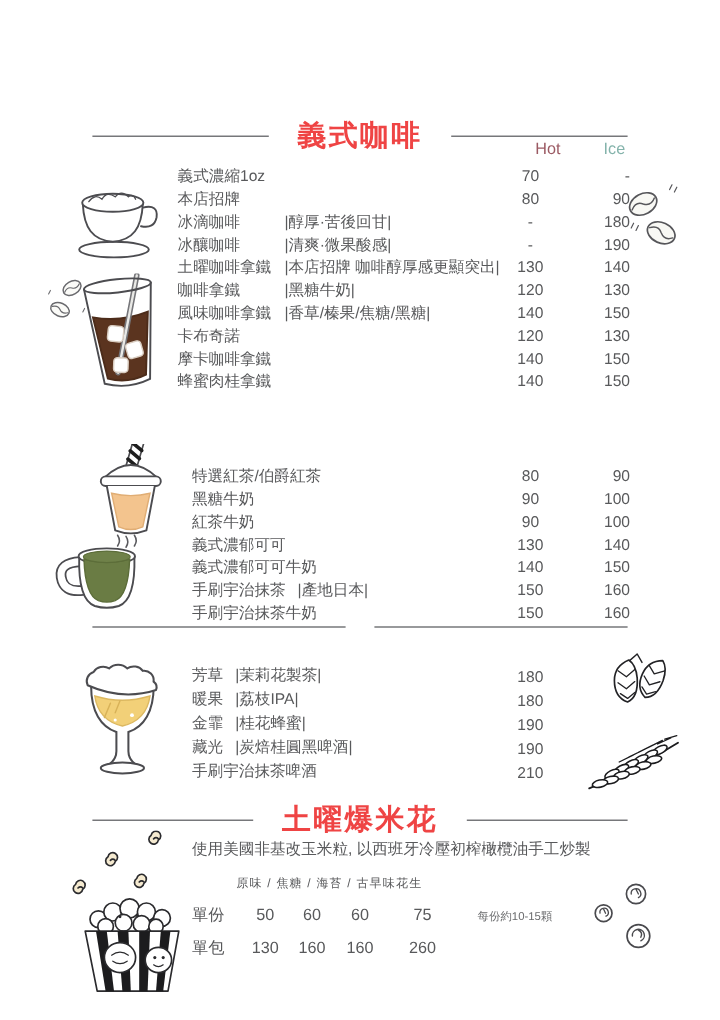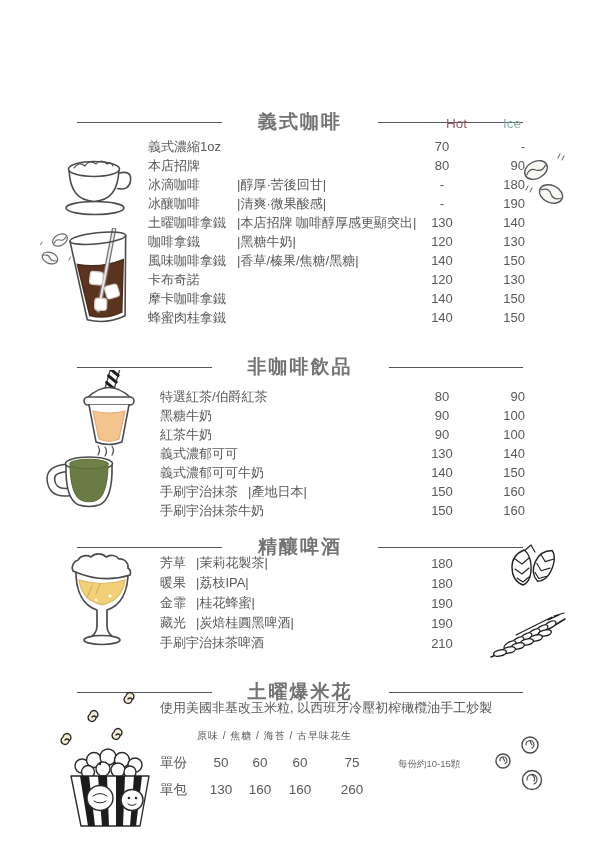--- a/index.html
+++ b/index.html
@@ -6,21 +6,21 @@
   body { margin:0; background:#ffffff; }
   .menu {
     position:relative; width:600px; height:850px; margin:0 auto;
     background:#fff; overflow:hidden;
     font-family:"Liberation Sans", sans-serif;
     color:#58595b;
   }
   
   .sec-header { position:absolute; left:77px; right:77px; display:flex; align-items:center; gap:24px; }
   .sec-header .rule { flex:1; height:0; border-top:1.5px solid #55565a; }
-  .sec-header h2 { margin:12px; font-size:19px; font-weight:bold; color:#737373; letter-spacing:2px; white-space:nowrap; }
+  .sec-header h2 { margin:0; font-size:24px; font-weight:bold; color:#ef4444; letter-spacing:2px; white-space:nowrap; }
   
   .colheads { position:absolute; top:116px; left:148px; width:377px; display:flex; justify-content:flex-end; font-size:13.5px; }
   .colheads .hot { width:50px; text-align:right; color:var(--hot,#9b5a63); }
   .colheads .ice { width:58px; text-align:right; color:var(--ice,#84b3ab); padding-right:4px;padding-left:32px; }
   
   .rows { position:absolute; }
   .row { display:flex; align-items:center; font-size:13px; white-space:nowrap; }
   .r19 .row { height:19px; }
   .r20 .row { height:20px; }
   .nm { width:89px; }
@@ -114,25 +114,20 @@
         <span class="ip">150</span>
       </div>
     <div class="row">
         <span class="nm">蜂蜜肉桂拿鐵</span>
         <span class="ds"></span>
         <span class="hp">140</span>
         <span class="ip">150</span>
       </div>
   </div>
 
-  <div class="sec-header" style="top:342px">
-    <span class="rule"></span>
-    <h2>非咖啡飲品</h2>
-    <span class="rule"></span>
-  </div>
   <div class="rows r19" style="top:387px; left:160px; width:365px;">
     <div class="row">
         <span class="nm2">特選紅茶/伯爵紅茶</span>
         <span class="ds2"></span>
         <span class="sp"></span>
         <span class="hp">80</span>
         <span class="ip">90</span>
       </div>
     <div class="row">
         <span class="nm2">黑糖牛奶</span>
@@ -173,21 +168,20 @@
         <span class="nm2">手刷宇治抹茶牛奶</span>
         <span class="ds2"></span>
         <span class="sp"></span>
         <span class="hp">150</span>
         <span class="ip">160</span>
       </div>
   </div>
 
   <div class="sec-header" style="top:522px">
     <span class="rule"></span>
-    <h2>精釀啤酒</h2>
     <span class="rule"></span>
   </div>
   <div class="rows r20" style="top:553px; left:160px; width:365px;">
     <div class="row">
         <span class="nm2">芳草</span>
         <span class="ds2">|茉莉花製茶|</span>
         <span class="sp"></span>
         <span class="hp">180</span>
         <span class="ip"></span>
       </div>

